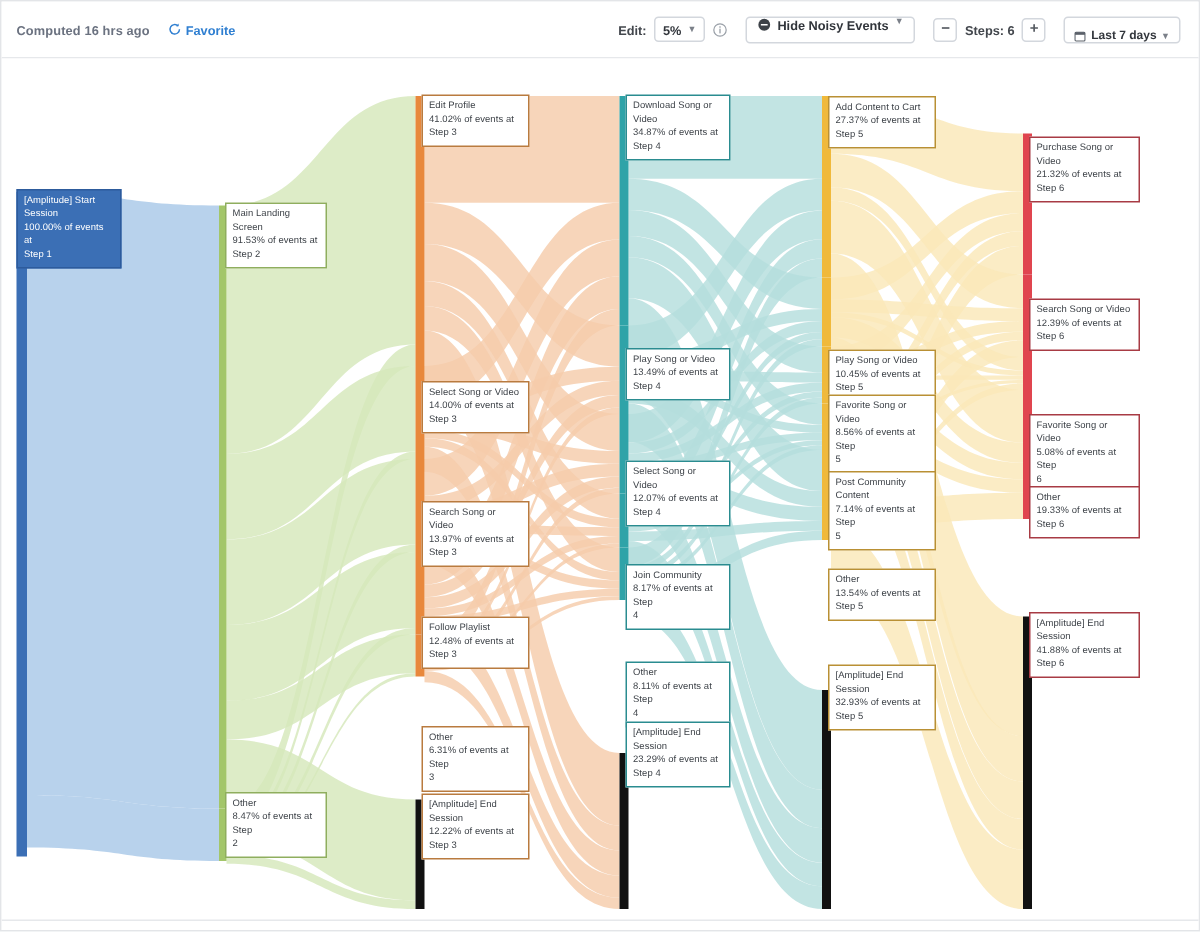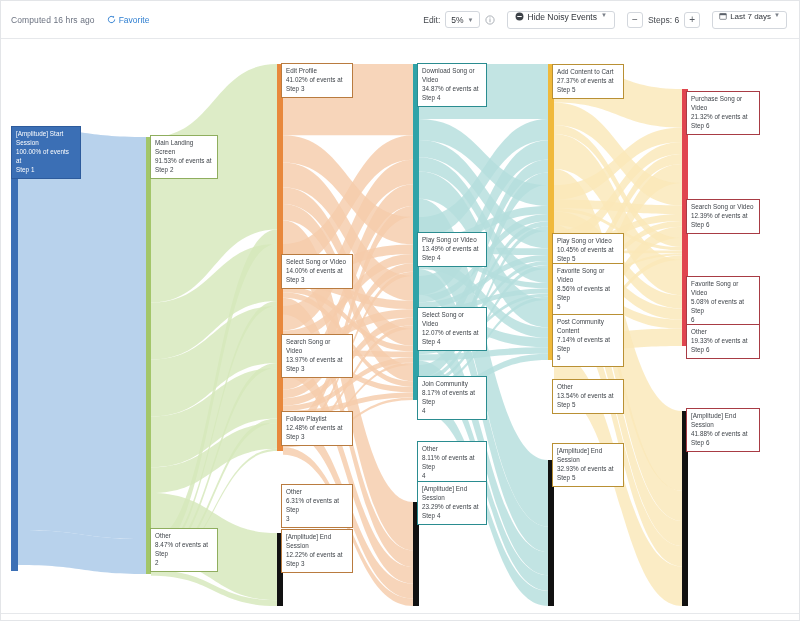--- a/index.html
+++ b/index.html
@@ -15,21 +15,21 @@
     overflow: hidden;
     border: 1px solid #e3e5e8;
   }
 
   
   #toolbar {
     position: absolute; left: 0; top: 0;
     width: 800px; height: 38px;
     background: #ffffff;
     border-bottom: 1px solid #e6e8eb;
-    display: flex; align-items: center;
+    display: flex; align-items: center; font-weight: bold;
   }
   .tb-left { display:flex; align-items:center; padding-left: 10px; gap: 12px; }
   .computed-text { font-size: 8.5px; color: #6b7280; letter-spacing: 0.1px;}
   .refresh-btn {
     display: flex; align-items: center; gap: 3px;
     font-size: 8.5px; color: #2f7fd1; cursor: pointer;
   }
   .refresh-ico { width: 9px; height: 9px; display:block; }
 
   .tb-right {
@@ -51,21 +51,21 @@
     border:1px solid #d3d7dd; border-radius:3px; background:#fff;
     height:18px; padding:0 7px; font-size:8.5px; color:#31353b; cursor:pointer;
   }
   .steps-group { display:flex; align-items:center; gap:5px; }
   .sq-btn {
     width: 16px; height: 16px; border:1px solid #d3d7dd; border-radius:3px;
     background:#fff; color:#555a61; font-size:10px; line-height:14px;
     text-align:center; cursor:pointer; user-select:none;
   }
   .date-btn {
-    display:flex; align-items:flex-start; gap:3px;
+    display:flex; align-items:flex-end; gap:3px;
     border:1px solid #d3d7dd; border-radius:3px; background:#fff;
     height:18px; padding:0 6px; font-size:8px; color:#31353b; cursor:pointer;
   }
 
   
   #canvas {
     position: absolute; left: 0; top: 38px;
     width: 800px; height: 574px;
     background: #ffffff;
     overflow: hidden;

